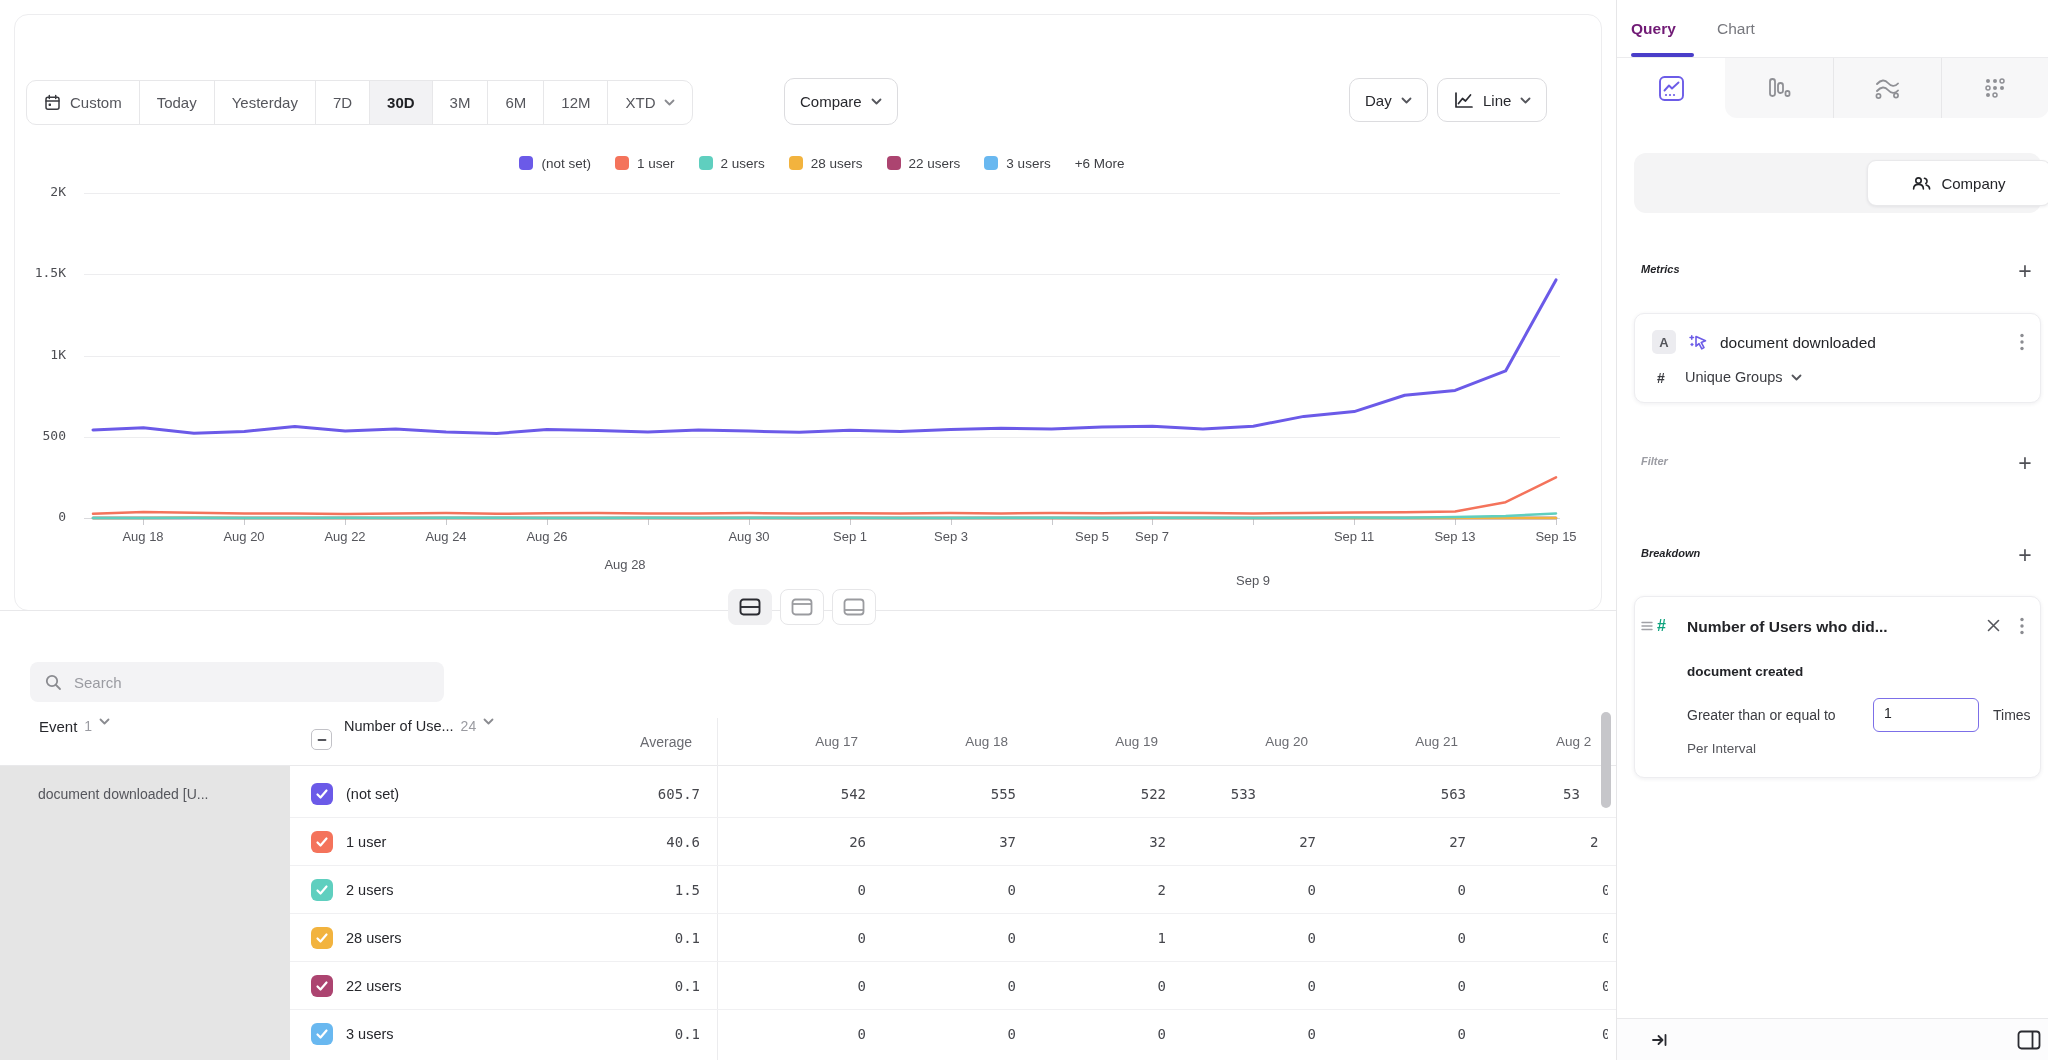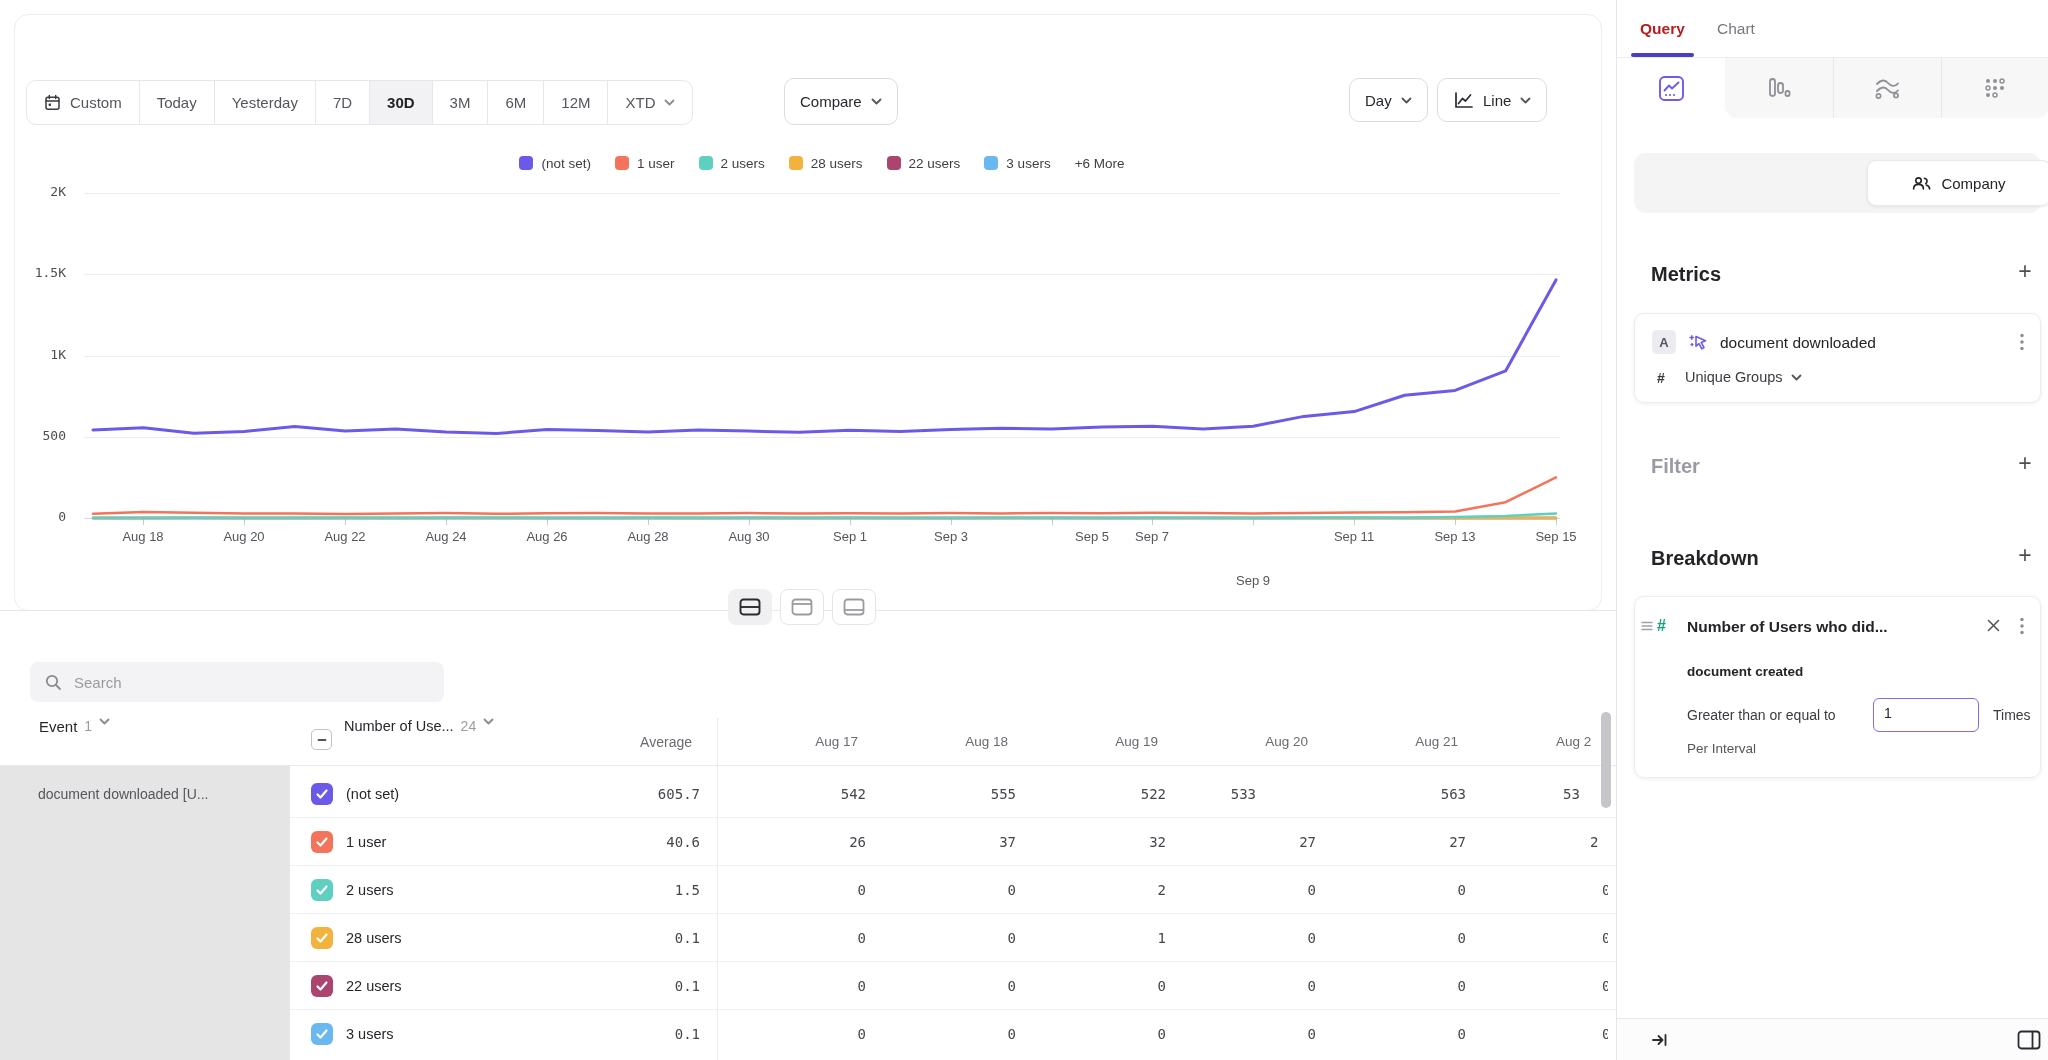--- a/index.html
+++ b/index.html
@@ -85,21 +85,21 @@
   .ct-cell { position:absolute; top:0; width:108px; height:60px; display:flex;
     align-items:center; justify-content:center; }
 
   #scope { position:absolute; left:17px; top:153px; width:407px; height:60px;
     background:#f4f4f5; border-radius:12px; }
   .seg { position:absolute; top:0; height:60px; display:flex; align-items:center;
     justify-content:center; gap:10px; font-size:15px; color:#3a3b40; }
   #seg-company { top:7px; height:46px; background:#fff; border:1px solid #e9e9eb;
     border-radius:9px; box-shadow:0 1px 3px rgba(25,25,50,0.08); font-weight:500; color:#232428; }
 
-  .phead { position:absolute; left:34px; font-size:20px; font-weight:700; color:#232428; }
+  .phead { position:absolute; left:24px; font-size:11px; font-weight:700; color:#232428;font-style:italic; }
   .phead.dim { color:#9b9ca3; }
   .plus { position:absolute; left:394px; font-size:23px; color:#4f5056; width:28px; text-align:center; }
   .card { position:absolute; left:17px; width:407px; background:#fff; border:1px solid #ededf0;
     border-radius:10px; box-shadow:0 1px 4px rgba(25,25,50,0.07); }
   #metric-badge { position:absolute; left:17px; top:16px; width:24px; height:24px;
     background:#ececf0; border-radius:5px; font-size:13px; font-weight:600; color:#55565c;
     display:flex; align-items:center; justify-content:center; }
   .kebab { position:absolute; width:16px; height:20px; display:flex; align-items:center; justify-content:center; }
 
   #bd-input { position:absolute; left:238px; top:101px; width:106px; height:34px;
@@ -224,21 +224,21 @@
       <div class="xlab" style="left: 101px;">Aug 18</div>
       <div class="xtick" style="left: 244px;"></div>
       <div class="xlab" style="left: 202px;">Aug 20</div>
       <div class="xtick" style="left: 345px;"></div>
       <div class="xlab" style="left: 303px;">Aug 22</div>
       <div class="xtick" style="left: 446px;"></div>
       <div class="xlab" style="left: 404px;">Aug 24</div>
       <div class="xtick" style="left: 547px;"></div>
       <div class="xlab" style="left: 505px;">Aug 26</div>
       <div class="xtick" style="left: 648px;"></div>
-      <div class="xlab" style="left: 606px;">Aug 28</div>
+      <div class="xlab" style="left: 583px; margin-top: 28px;">Aug 28</div>
       <div class="xtick" style="left: 749px;"></div>
       <div class="xlab" style="left: 707px;">Aug 30</div>
       <div class="xtick" style="left: 850px;"></div>
       <div class="xlab" style="left: 808px;">Sep 1</div>
       <div class="xtick" style="left: 951px;"></div>
       <div class="xlab" style="left: 909px;">Sep 3</div>
       <div class="xtick" style="left: 1052px;"></div>
       <div class="xlab" style="left: 1050px;">Sep 5</div>
       <div class="xtick" style="left: 1152px;"></div>
       <div class="xlab" style="left: 1110px;">Sep 7</div>
@@ -417,21 +417,21 @@
     </div>
 
   <div id="left-panel">
     <div class="item">document downloaded [U...</div>
   </div>
 
   <div id="vscroll"></div>
 </div>
 
 <div id="panel">
-  <div class="tab" style="left:23px; color:#b91c1c; font-weight:700;">Query</div>
+  <div class="tab" style="left:14px; color:#701a75; font-weight:700;">Query</div>
   <div class="tab" style="left:100px; color:#77787e; font-weight:500;">Chart</div>
   <div id="tab-underline"></div>
   <div id="tabbar-line"></div>
 
   <div id="charttype-bar">
     <div id="charttype-gray"></div>
     <div class="ct-div" style="left:216px;"></div>
     <div class="ct-div" style="left:324px;"></div>
     <div class="ct-cell" style="left:0;">
       <svg width="27" height="27" viewBox="0 0 27 27">

